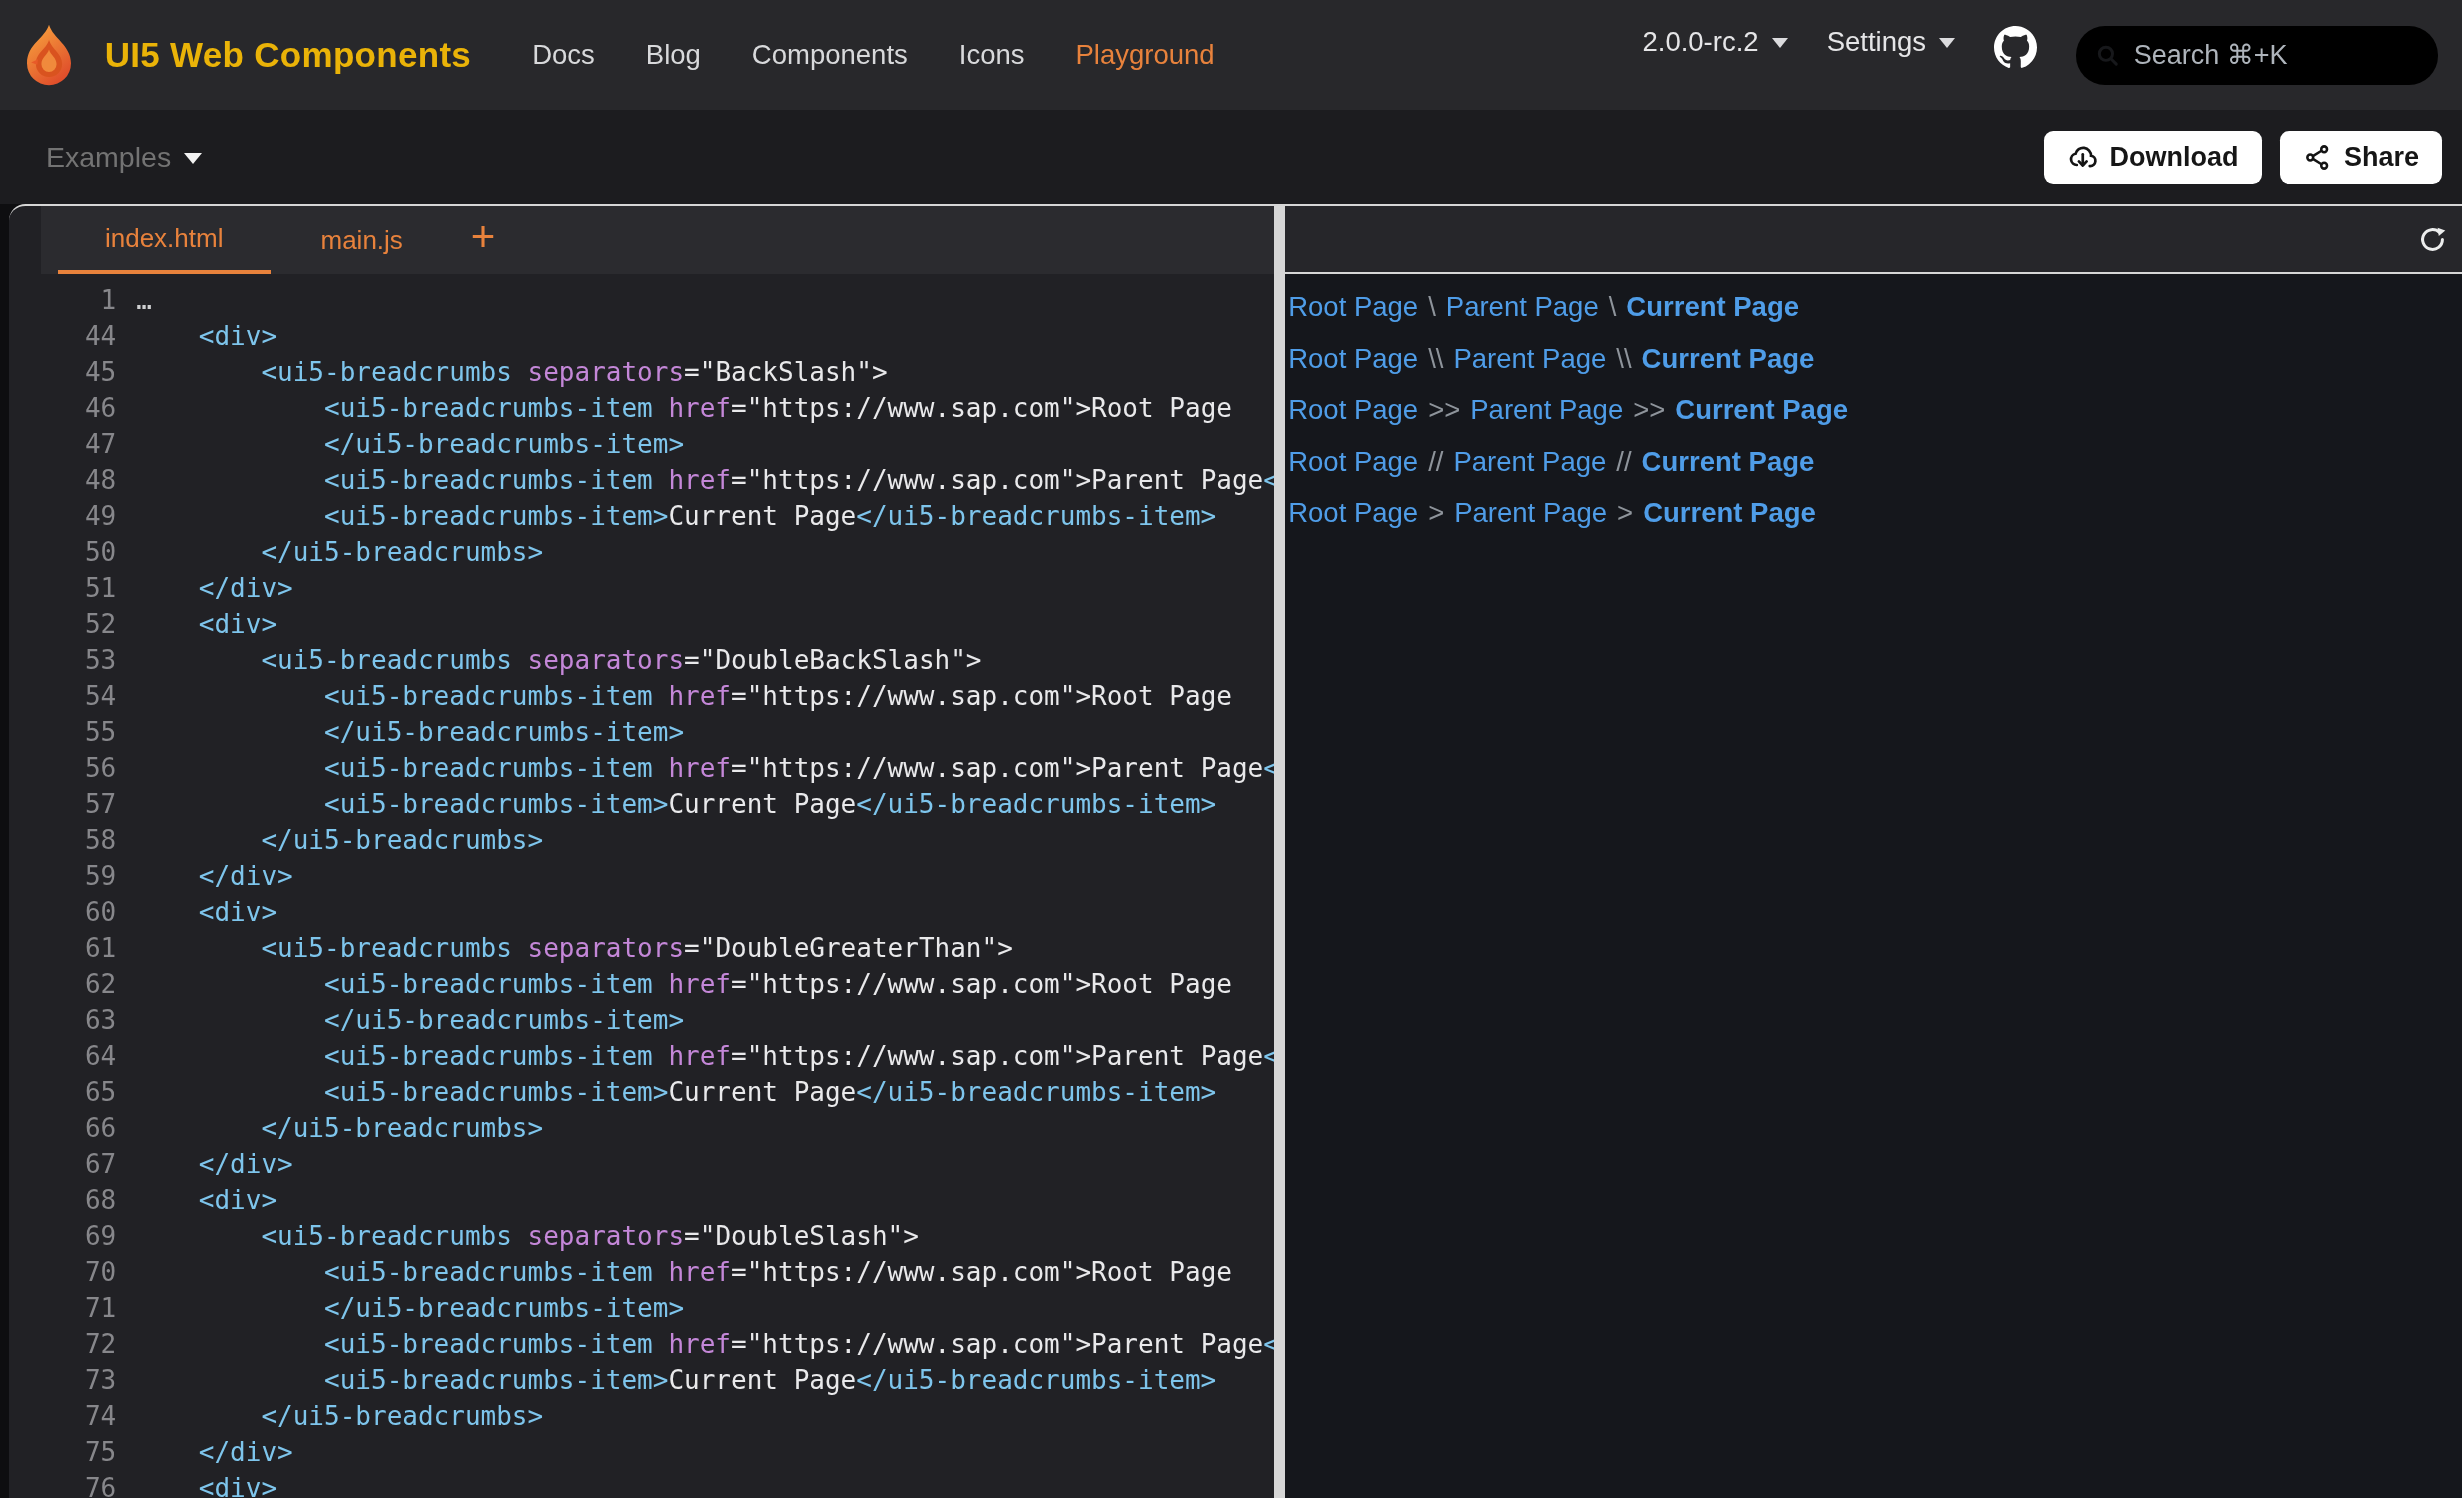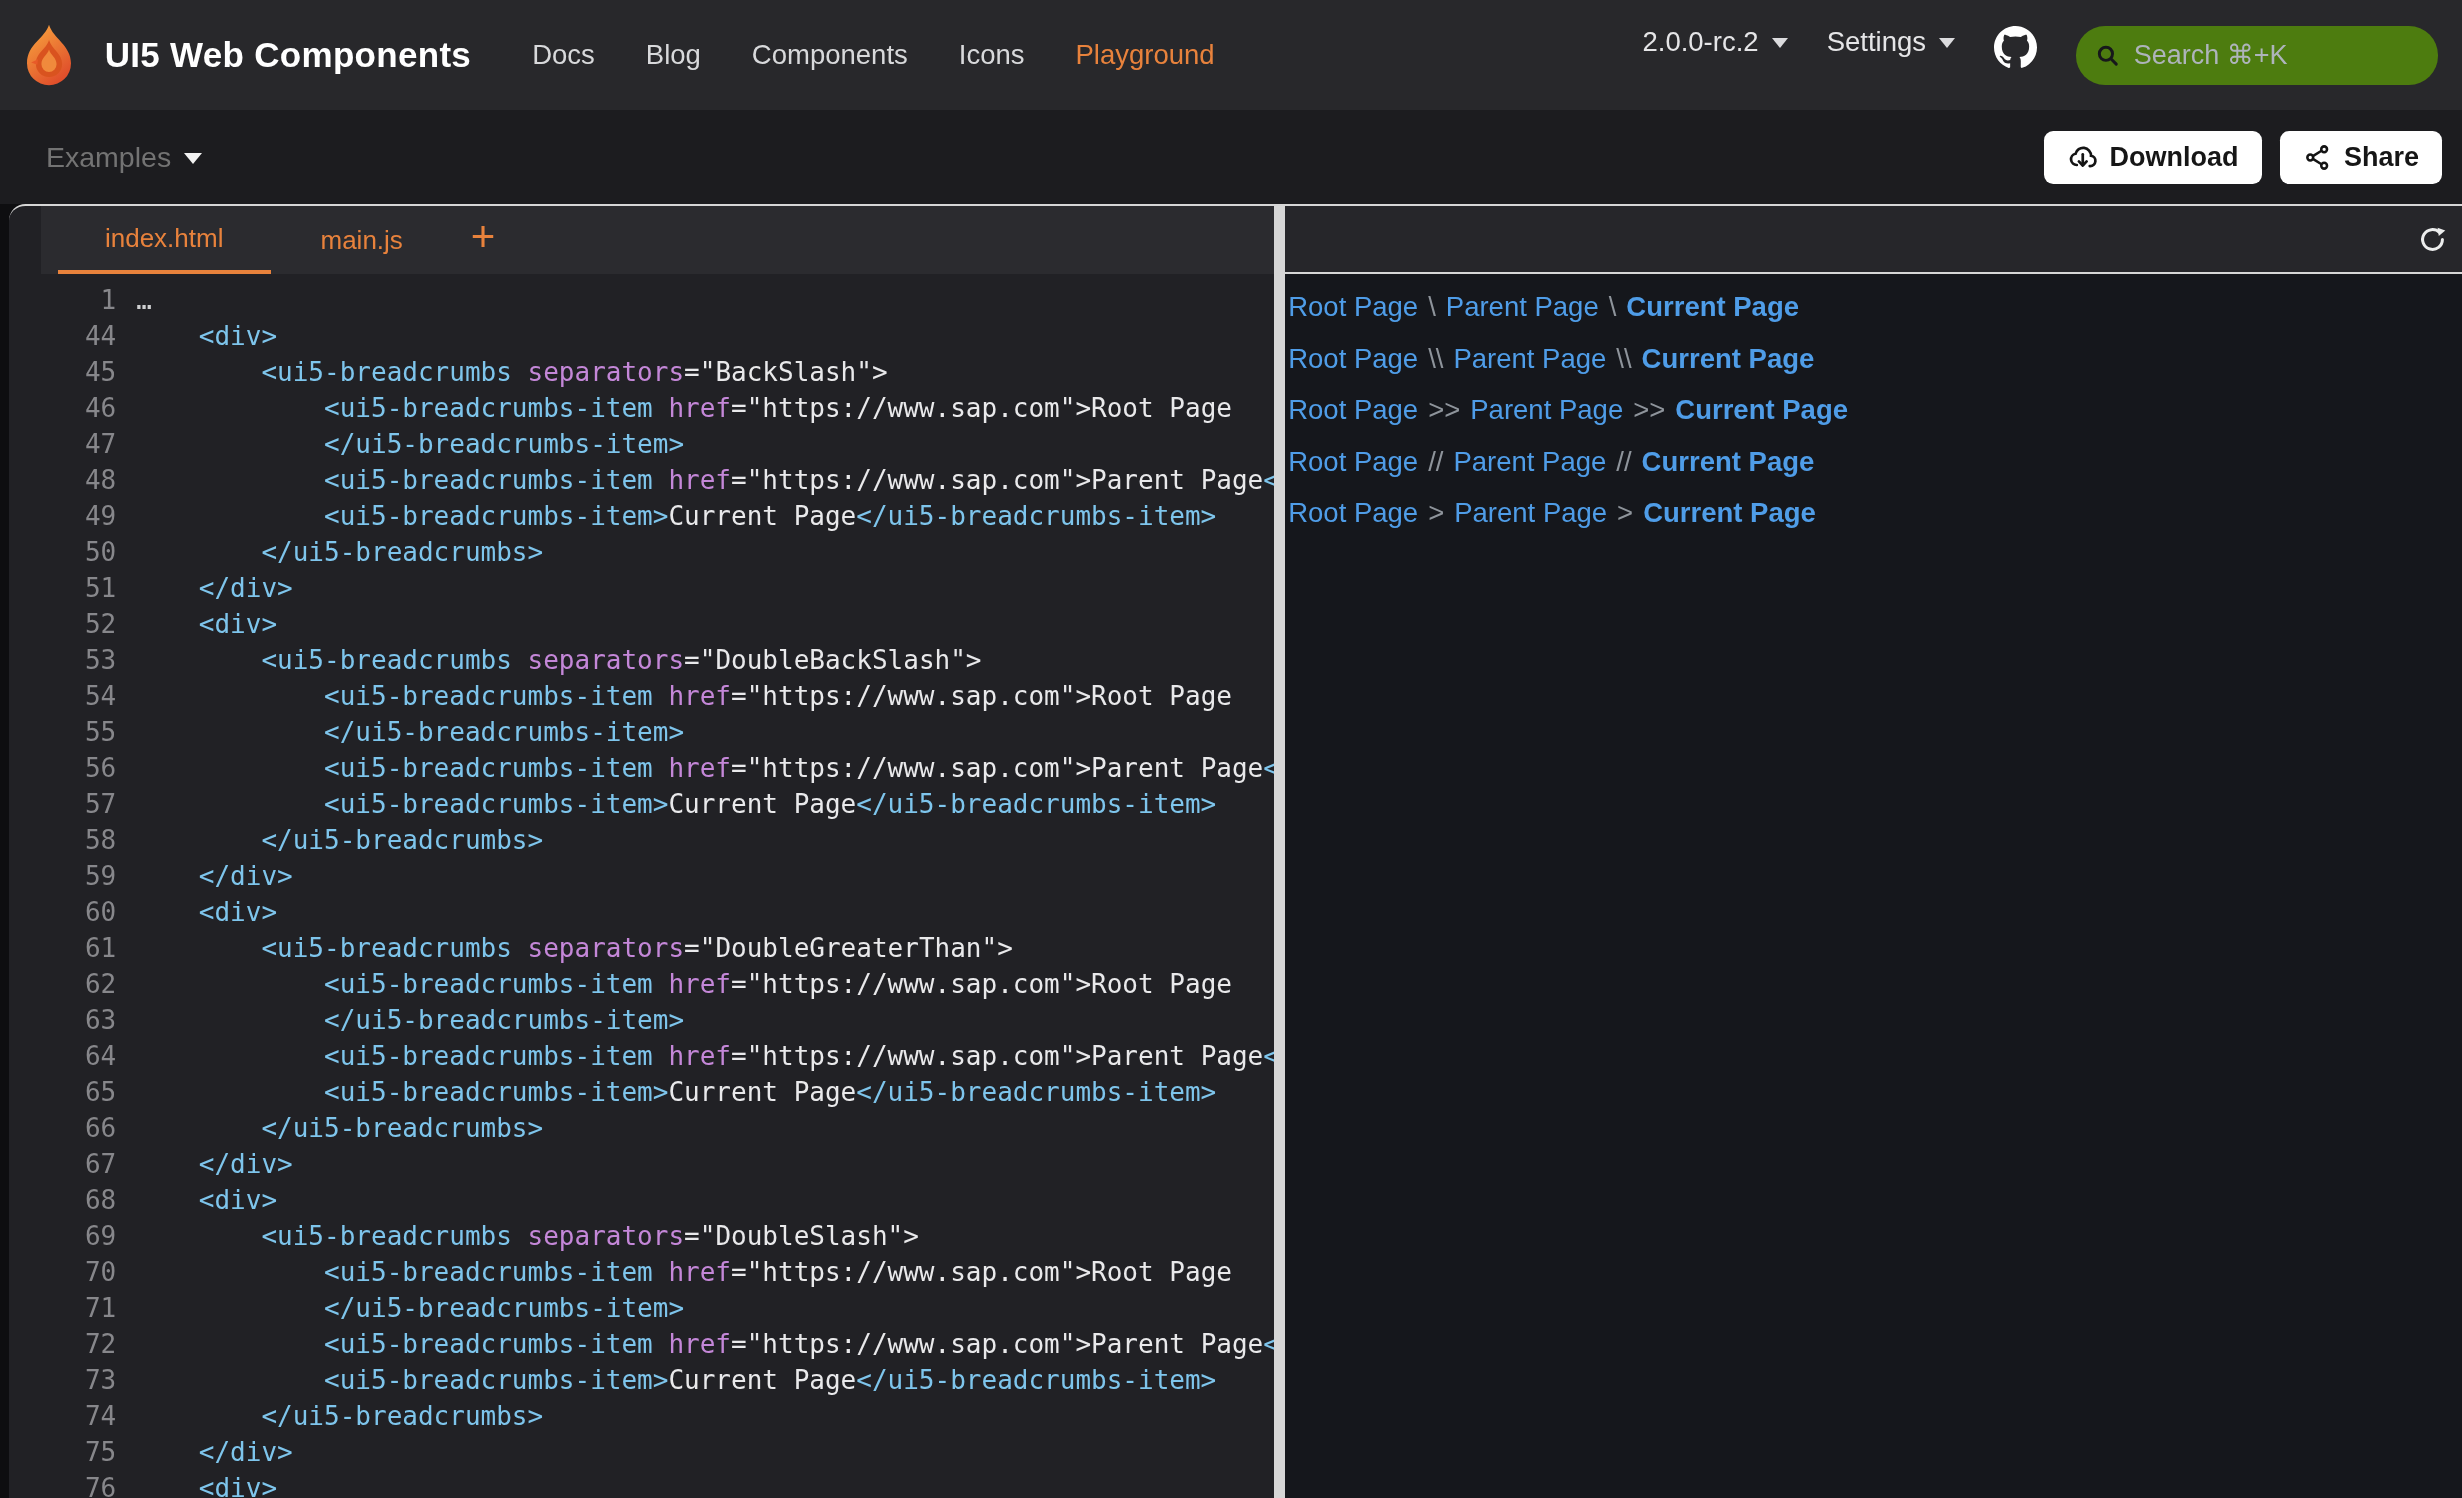--- a/index.html
+++ b/index.html
@@ -11,31 +11,31 @@
     -webkit-font-smoothing:antialiased;
   }
 
   
   .navbar {
     height:110px; background:#28282b;
     display:flex; align-items:center;
     padding:0 24px 0 14.7px;
   }
   .logo-wrap { width:68px; height:68px; flex:none; display:flex; align-items:center; justify-content:center; }
-  .site-title { font-size:35px; font-weight:bold; color:#ffffff; margin-left:22px; letter-spacing:0.3px; white-space:nowrap; }
+  .site-title { font-size:35px; font-weight:bold; color:#eab308; margin-left:22px; letter-spacing:0.3px; white-space:nowrap; }
   .nav-links { display:flex; align-items:center; gap:43px; margin-left:53px; }
   .nav-link { font-size:27.5px; color:#d8d9db; cursor:pointer; white-space:nowrap;margin-left:8px; }
   .nav-link.active { color:#e8823c; }
   .nav-right { margin-left:auto; display:flex; align-items:flex-start; gap:39px; }
   .nav-drop { font-size:27.5px; color:#e5e5e7; display:flex; align-items:center; cursor:pointer; white-space:nowrap; }
   .caret { width:0; height:0; border-left:8.3px solid transparent; border-right:8.3px solid transparent;
            border-top:10px solid #dcdcde; display:inline-block; margin-left:13px; margin-top:3.7px; }
   .gh-wrap { display:flex; align-items:center; cursor:pointer; }
   .search-pill {
-    width:362px; height:59px; border-radius:29px; background:#4d7c0f;
+    width:362px; height:59px; border-radius:29px; background:#000000;
     display:flex; align-items:center; padding:0 18.4px; gap:12px;
   }
   .search-pill input {
     background:transparent; border:none; outline:none; width:100%;
     font-size:27px; color:#c7cbd1; font-family:"Liberation Sans", sans-serif;
   }
   .search-pill input::placeholder { color:#aeb4bb; opacity:1; }
 
   
   .toolbar { height:94px; background:#1c1c1f; display:flex; align-items:center; padding:0 20px 0 46px; }

